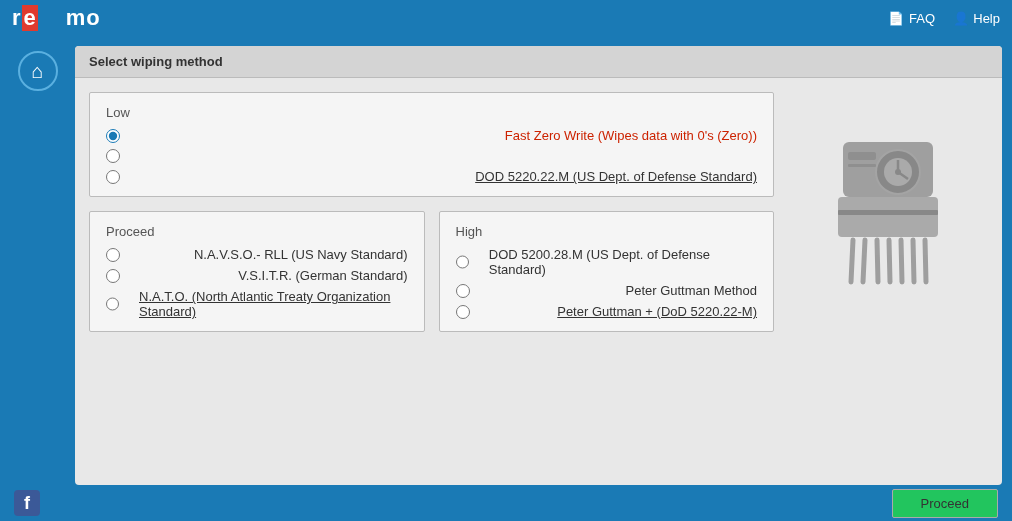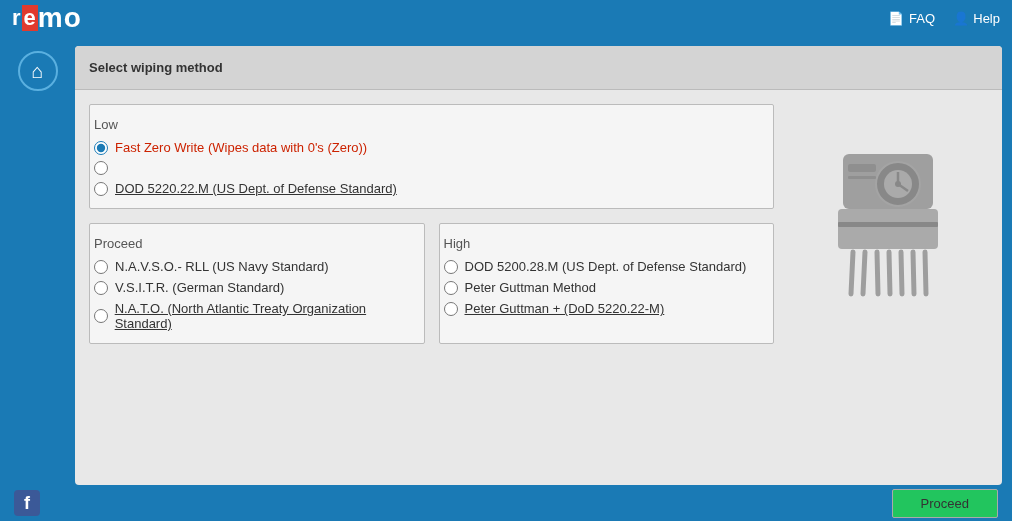--- a/index.html
+++ b/index.html
@@ -75,21 +75,21 @@
     
     .content-panel {
       flex: 1;
       background-color: #e8e8e8;
       border-radius: 4px;
       padding: 0;
       overflow: hidden;
     }
     .panel-header {
       background-color: #d4d4d4;
-      padding: 14px 14px;
+      padding: 8px 14px;
       font-size: 13px;
       font-weight: bold;
       color: #333;
       border-bottom: 1px solid #bbb;
     }
     .panel-body {
       padding: 14px;
       display: flex;
       gap: 14px;
     }
@@ -98,34 +98,35 @@
     .options-area {
       flex: 1;
       display: flex;
       flex-direction: column;
       gap: 14px;
     }
 
     .option-group {
       border: 1px solid #bbb;
       background-color: #f5f5f5;
-      padding: 12px 4px;
+      padding: 12px 16px;
       border-radius: 2px;
     }
     .group-label {
       font-size: 13px;
       color: #555;
       margin-bottom: 8px;
     }
     .radio-item {
       display: flex;
       align-items: center;
-      gap: 7px;
+      gap: 20px;
       margin-bottom: 6px;
       cursor: pointer;
+      justify-content: space-between;
     }
     .radio-item:last-child { margin-bottom: 0; text-decoration: underline; }
     .radio-item input[type="radio"] {
       width: 14px;
       height: 14px;
       cursor: pointer;
       accent-color: #1a7ab5;
     }
     .radio-label {
       font-size: 13px;
@@ -184,21 +185,21 @@
       border-radius: 2px;
     }
   </style>
 </head>
 <body>
 
 <div class="top-bar">
   <div class="logo">
     <span style="color:white;font-size:22px;font-weight:bold;letter-spacing:1px;">r</span>
     <span style="background:#e03a2e;color:white;font-size:22px;font-weight:bold;padding:0 2px;">e</span>
-    <span style="color:white;font-size:28px;font-weight:bold;letter-spacing:1px;">mo</span>
+    <span style="color:white;font-size:22px;font-weight:bold;letter-spacing:1px;margin-left:28px;">mo</span>
   </div>
   <div class="top-nav">
     <div class="top-nav-item">
       <span>📄</span>
       <span>FAQ</span>
     </div>
     <div class="top-nav-item">
       <span>👤</span>
       <span>Help</span>
     </div>

